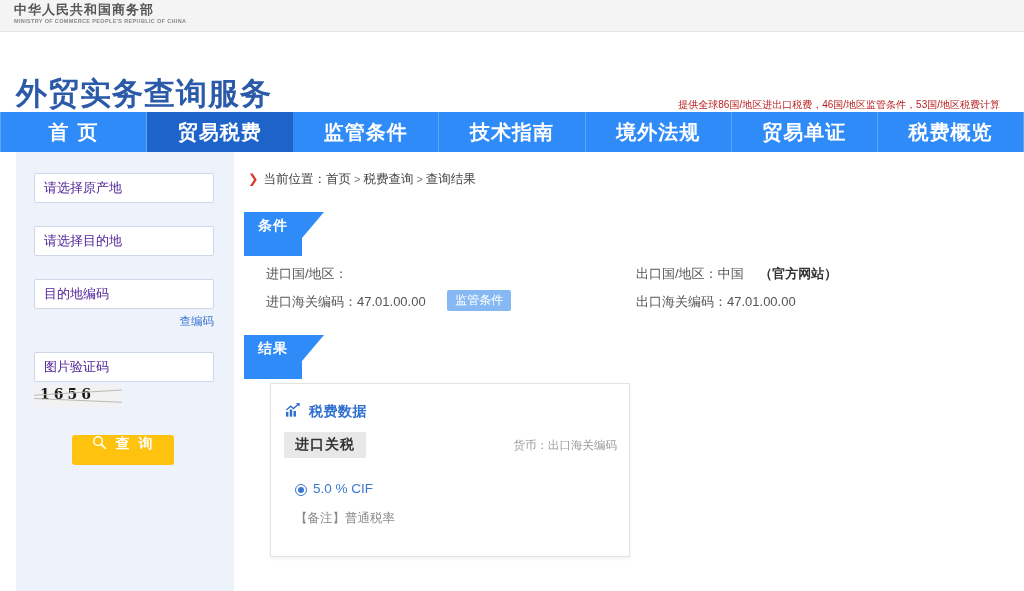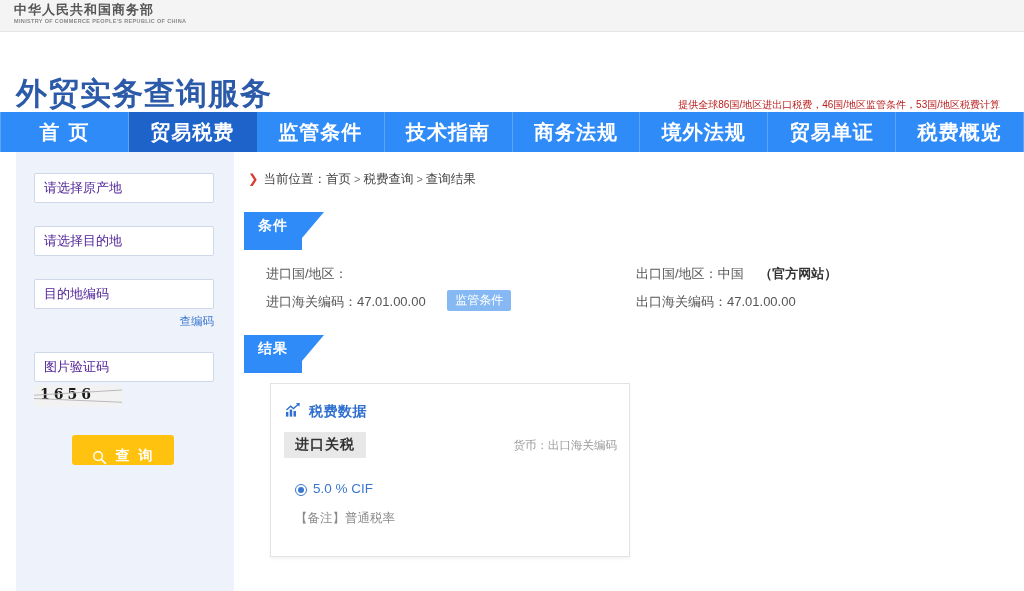--- a/index.html
+++ b/index.html
@@ -91,39 +91,39 @@
     font-size:14px;font-weight:bold;color:#1a1a1a;letter-spacing:4px;
   }
   .captcha .l1,.captcha .l2{
     position:absolute;left:-4px;width:100px;height:1px;background:#b9b9b9;
   }
   .captcha .l1{top:7px;transform:rotate(-3.5deg);}
   .captcha .l2{top:15px;transform:rotate(2.5deg);}
   .qbtn{
     position:absolute;left:56px;top:283px;width:102px;height:30px;
     background:#ffc20e;border-radius:3px;
-    display:flex;align-items:flex-end;justify-content:center;gap:9px;
+    display:flex;align-items:flex-start;justify-content:center;gap:9px;
     color:#fff;font-size:14px;font-weight:bold;letter-spacing:2px;
     font-family:"DejaVu Sans","Liberation Sans",sans-serif;
     cursor:pointer;user-select:none;
   }
   .qbtn svg{display:block;}
 
   
   .main{position:absolute;left:240px;top:152px;width:784px;}
   .crumb{
     position:absolute;left:8px;top:19px;
     font-size:12.5px;color:#444;white-space:nowrap;
   }
   .crumb .arrow{color:#d93a2b;font-weight:bold;margin-right:5px;}
   .crumb .sep{color:#777;margin:0 3px;font-size:11px;}
 
   .sec{position:absolute;left:4px;}
   .sec-tab{
-    position:relative;display:inline-block;height:38px;
+    position:relative;display:inline-block;height:44px;
     background:#2f8bf7;color:#fff;font-size:14px;font-weight:bold;
     font-family:"DejaVu Sans","Liberation Sans",sans-serif;
     letter-spacing:1px;padding:0 14px 0 14px;line-height:26px;
   }
   .sec-tab:after{
     content:"";position:absolute;right:-22px;top:0;
     width:0;height:0;
     border-top:26px solid #2f8bf7;
     border-right:22px solid transparent;
   }
@@ -196,21 +196,20 @@
     <div class="site-title">外贸实务查询服务</div>
     <div class="site-url">wmsw.mofcom.gov.cn</div>
     <div class="site-slogan">提供全球86国/地区进出口税费，46国/地区监管条件，53国/地区税费计算</div>
   </div>
 
   <div class="nav">
     <div class="nav-item">首 页</div>
     <div class="nav-item active">贸易税费</div>
     <div class="nav-item">监管条件</div>
     <div class="nav-item">技术指南</div>
-    <div class="nav-item">商务法规</div>
     <div class="nav-item">境外法规</div>
     <div class="nav-item">贸易单证</div>
     <div class="nav-item">税费概览</div>
   </div>
 
   <div class="sidebar">
     <div class="field f1">请选择原产地</div>
     <div class="field f2">请选择目的地</div>
     <div class="field f3">目的地编码</div>
     <div class="findcode">查编码</div>

